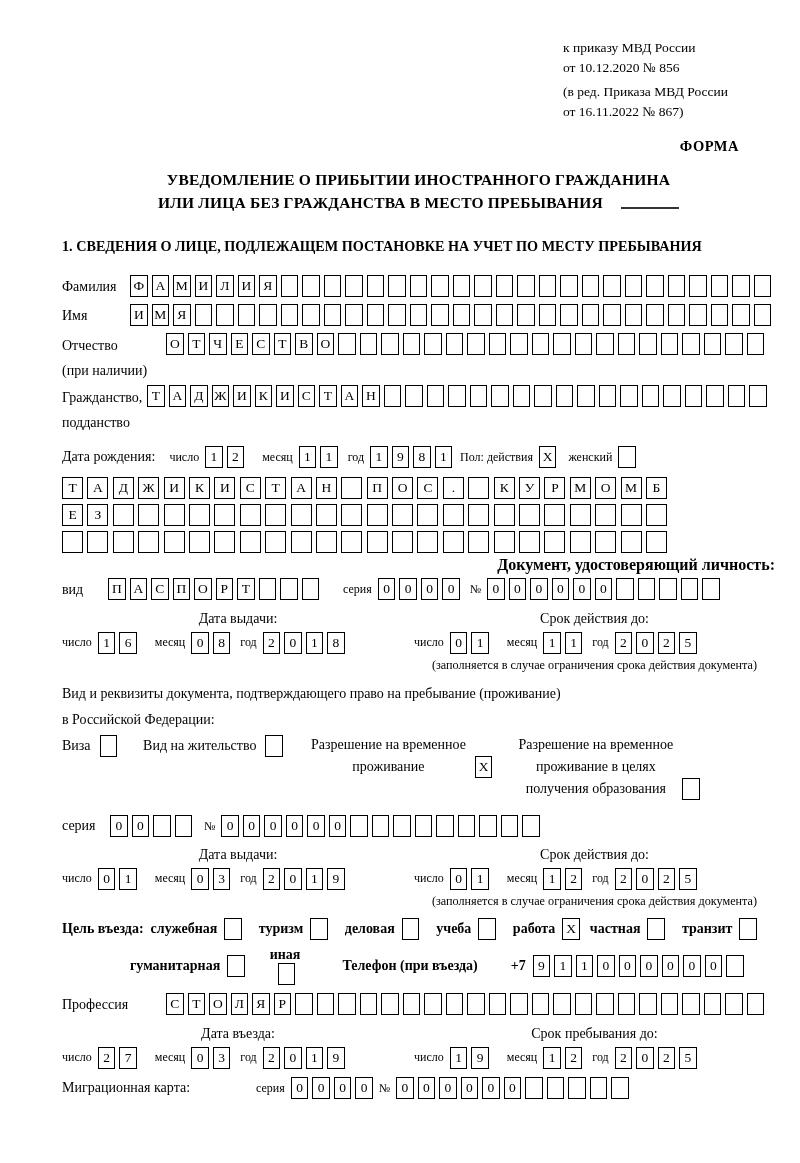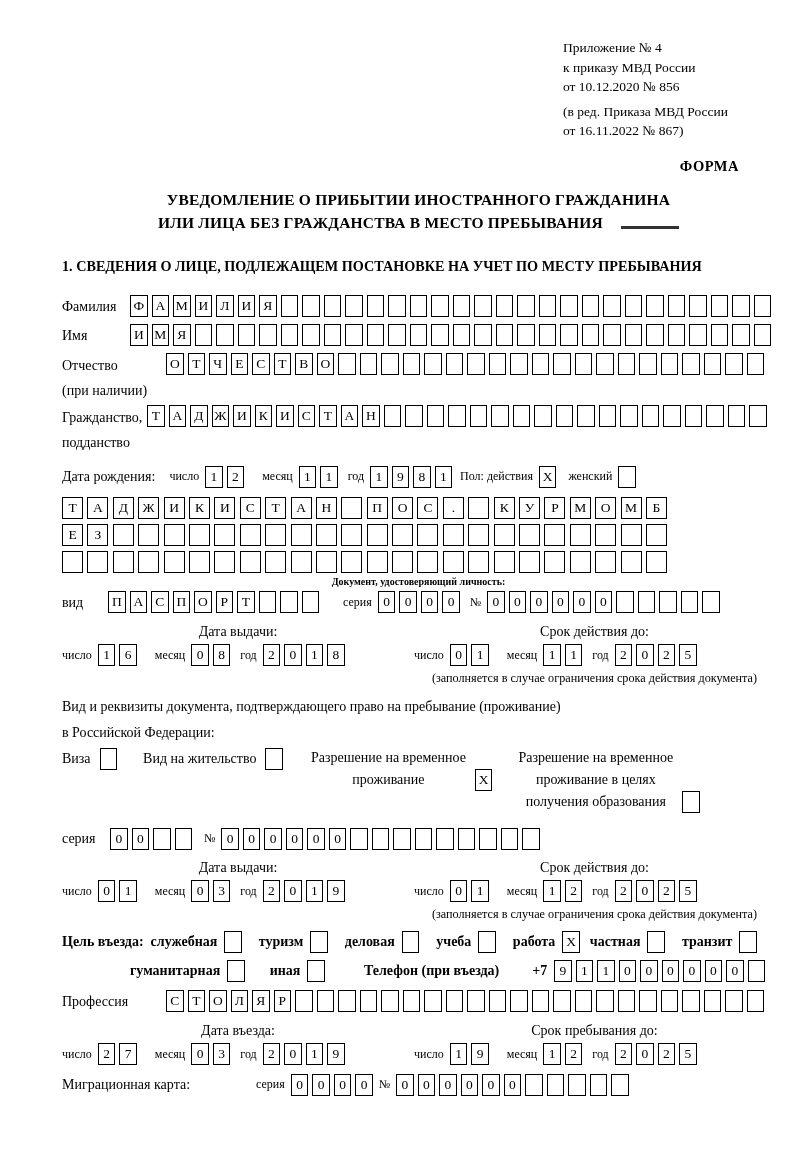--- a/index.html
+++ b/index.html
@@ -54,21 +54,20 @@
   .purpose-row { display:flex; align-items:center; font-size:14px; margin-top:9px; }
   .purpose-row .pl { margin-right:7px;font-weight:bold; }
   .purpose-row .pg { margin-right:13px; display:flex; align-items:center; }
 </style>
 </head>
 <body>
 
 <div class="page">
 
   <div class="annex">
-    <div>Приложение № 4</div>
     <div>к приказу МВД России</div>
     <div>от 10.12.2020 № 856</div>
     <div class="gap">(в ред. Приказа МВД России</div>
     <div>от 16.11.2022 № 867)</div>
   </div>
 
   <div class="forma">ФОРМА</div>
 
   <div class="title">
     <div>УВЕДОМЛЕНИЕ О ПРИБЫТИИ ИНОСТРАННОГО ГРАЖДАНИНА</div>
@@ -332,21 +331,21 @@
           <span class="box"></span>
           <span class="box"></span>
           <span class="box"></span>
           <span class="box"></span>
           <span class="box"></span>
           <span class="box"></span>
         </div>
     </div>
   </div>
 
-  <div style="text-align:center; font-weight:bold; font-size:10px; margin-top:3px;">Документ, удостоверяющий личность:</div>
+  <div style="text-align:right; font-weight:bold; font-size:16px; margin-top:3px;">Документ, удостоверяющий личность:</div>
 
   <div class="frow" style="margin-top:4px; align-items:flex-start;">
     <span class="lab" style="width:46px;">вид</span>
     <span class="boxes">
         <span class="box">П</span>
         <span class="box">А</span>
         <span class="box">С</span>
         <span class="box">П</span>
         <span class="box">О</span>
         <span class="box">Р</span>
@@ -585,21 +584,21 @@
       </span>
   </div>
 
   <div class="purpose-row" style="margin-top:7px;">
     <span class="pg" style="margin-left:68px;">
         <span class="pl">гуманитарная</span>
         <span class="boxes">
           <span class="box"></span>
         </span>
       </span>
-    <span class="pg" style="margin-left:8px;">
+    <span class="pg" style="margin-left:8px;flex-direction:column;">
         <span class="pl">иная</span>
         <span class="boxes">
           <span class="box"></span>
         </span>
       </span>
     <span class="pl" style="margin-left:22px;">Телефон (при въезда)</span>
     <span class="pl" style="margin-left:26px;">+7</span>
     <span class="boxes">
         <span class="box">9</span>
         <span class="box">1</span>

